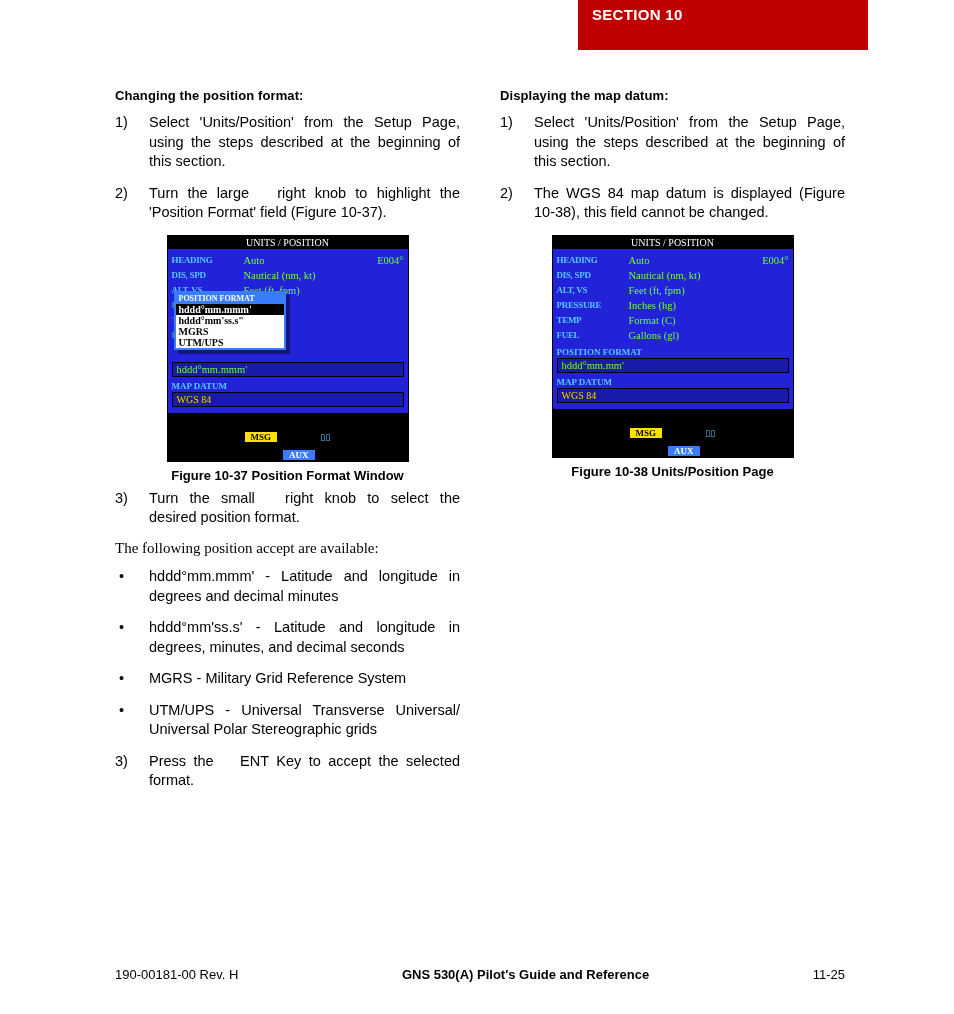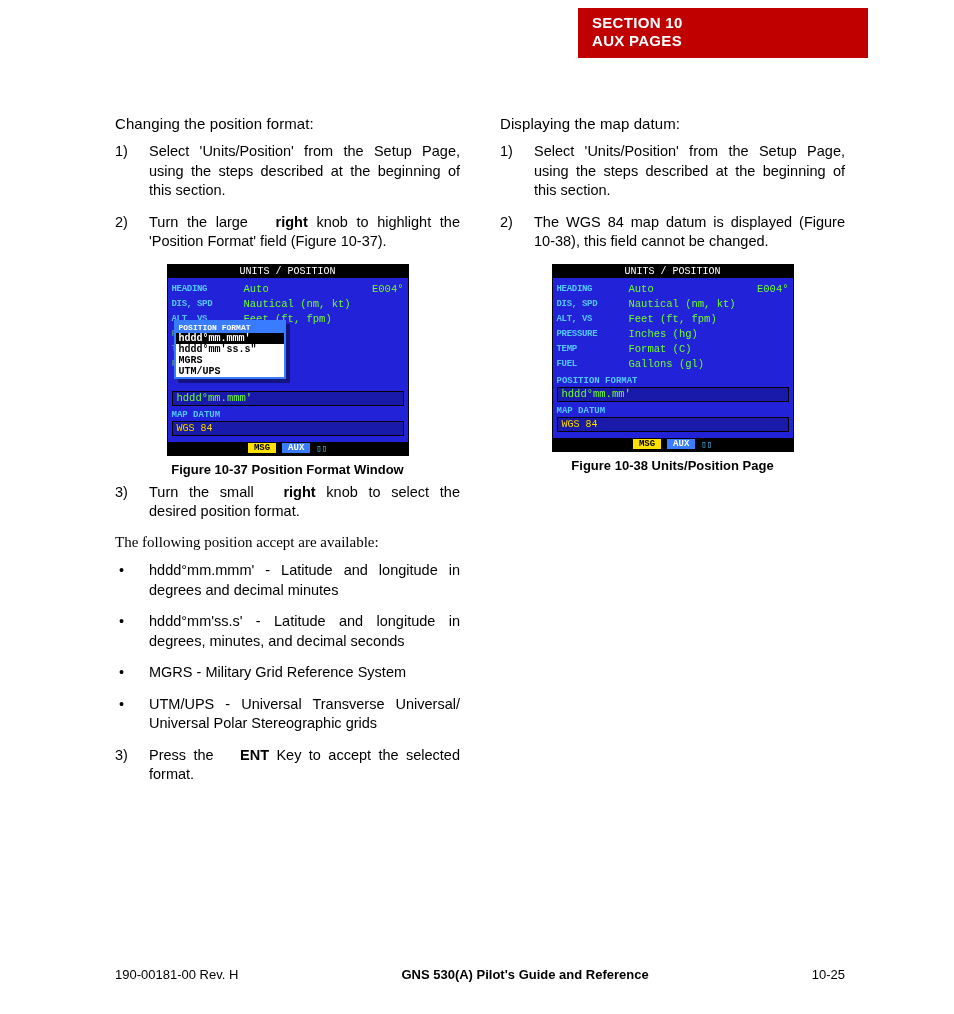--- a/index.html
+++ b/index.html
@@ -6,21 +6,21 @@
   body {
     font-family: "Helvetica Neue", Helvetica, Arial, sans-serif;
     width: 954px;
     height: 1014px;
     position: relative;
     background: #fff;
     color: #000;
   }
   .header-bar {
     position: absolute;
-    top: 8px;
+    top: 0px;
     right: 86px;
     width: 290px;
     height: 50px;
     background: #c00000;
     color: #fff;
     font-weight: bold;
     font-size: 15px;
     padding: 6px 14px 6px 14px;
     line-height: 1.2;
     letter-spacing: 0.3px;
@@ -29,41 +29,40 @@
   .content {
     position: absolute;
     top: 88px;
     left: 115px;
     width: 730px;
     display: flex;
     gap: 40px;
   }
   .col { width: 345px; }
   .heading {
-    font-weight: normal;
-    font-size: 15px;
+    font-weight: bold;
+    font-size: 13px;
     margin-bottom: 10px;
     font-stretch: condensed;
     letter-spacing: 0.1px;
-    margin-top: 27px;
   }
   ol.steps {
     list-style: none;
     font-size: 14.5px;
     font-stretch: condensed;
   }
   ol.steps li {
     display: flex;
     margin-bottom: 12px;
     text-align: justify;
     line-height: 1.35;
   }
   ol.steps li .num { width: 34px; flex: 0 0 34px; }
   ol.steps li .txt { flex: 1; }
-  .step-bold { font-weight: bold; margin-left: 19px; }
+  .step-bold { font-weight: normal; margin-left: 19px; }
   .fig-wrap { margin: 8px 0 6px 0; display:flex; flex-direction:column; align-items:center;}
   .fig-caption {
     font-weight: bold;
     font-size: 13px;
     text-align: left;
     margin-top: 6px;
     font-stretch: condensed;
   }
   .intro {
     font-family: Georgia, "Times New Roman", serif;
@@ -93,21 +92,21 @@
     font-size: 13px;
     font-stretch: condensed;
   }
   .footer .center { font-weight: bold; }
 
   
   .screen {
     width: 242px;
     background: #000;
     border: 1px solid #000;
-    font-family: Liberation Mono, monospace;
+    font-family: Liberation Serif, serif;
     font-size: 10px;
     position: relative;
   }
   .screen-title {
     background:#000; color:#fff; text-align:center; font-size:10px; padding:1px 0;
   }
   .screen-body { background:#2222d8; padding:4px 4px 2px 4px; }
   .row { display:flex; height:15px; align-items:center;}
   .lbl { color:#55c7ff; width:72px; font-size:9px; font-weight:bold; letter-spacing:-0.3px;}
   .val { color:#6eff2f; font-size:10.5px; }
@@ -118,42 +117,41 @@
     background:#1a1aaa;
     padding:1px 4px;
     margin:1px 0 4px 0;
     height:15px;
     display:flex; align-items:center;
   }
   .boxed .val-y { color:#ffe000; font-size:10px; text-shadow:0 0 1px #000;}
   .boxed .val-g { color:#6eff2f; font-size:10.5px;}
   .screen-foot { background:#000; display:flex; justify-content:center; gap:6px; padding:1px 0;align-items:center;}
   .msg { background:#ffe000; color:#000; font-weight:bold; font-size:9px; padding:0 6px;}
-  .aux { background:#3a7cff; color:#fff; font-weight:bold; font-size:9px; padding:0 6px;}
+  .aux { background:#3a7cff; color:#fff; font-weight:bold; font-size:9px; padding:0 6px;margin-top:36px;}
   .tick { color:#55c7ff; font-size:9px;}
   
   .popup {
     position:absolute;
     top:55px; left:6px;
     background:#fff;
     border:2px solid #3a7cff;
     width:112px;
     box-shadow: 4px 4px 0 rgba(0,0,0,0.4);
   }
   .popup-title { background:#3a7cff; color:#fff; font-size:8px; font-weight:bold; padding:1px 3px;}
   .popup-item { color:#000; font-size:10px; padding:0 3px; font-weight:bold;}
   .popup-item.sel { background:#000; color:#fff;}
   .hidden-behind { color:#6eff2f; opacity:0.5; }
 </style>
 </head>
 <body>
 
 <div class="header-bar">
   <div>SECTION 10</div>
-  <div>AUX PAGES</div>
 </div>
 
 <div class="content">
 
   <div class="col">
     <div class="heading">Changing the position format:</div>
     <ol class="steps">
       <li>
         <span class="num">1)</span>
         <span class="txt">Select 'Units/Position' from the Setup Page, using the steps described at the beginning of this section.</span>
@@ -312,14 +310,14 @@
         </div>
       </div>
       <div class="fig-caption">Figure 10-38  Units/Position Page</div>
     </div>
   </div>
 </div>
 
 <div class="footer">
   <span>190-00181-00  Rev. H</span>
   <span class="center">GNS 530(A) Pilot's Guide and Reference</span>
-  <span>10-25</span>
+  <span>11-25</span>
 </div>
 
 </body></html>

